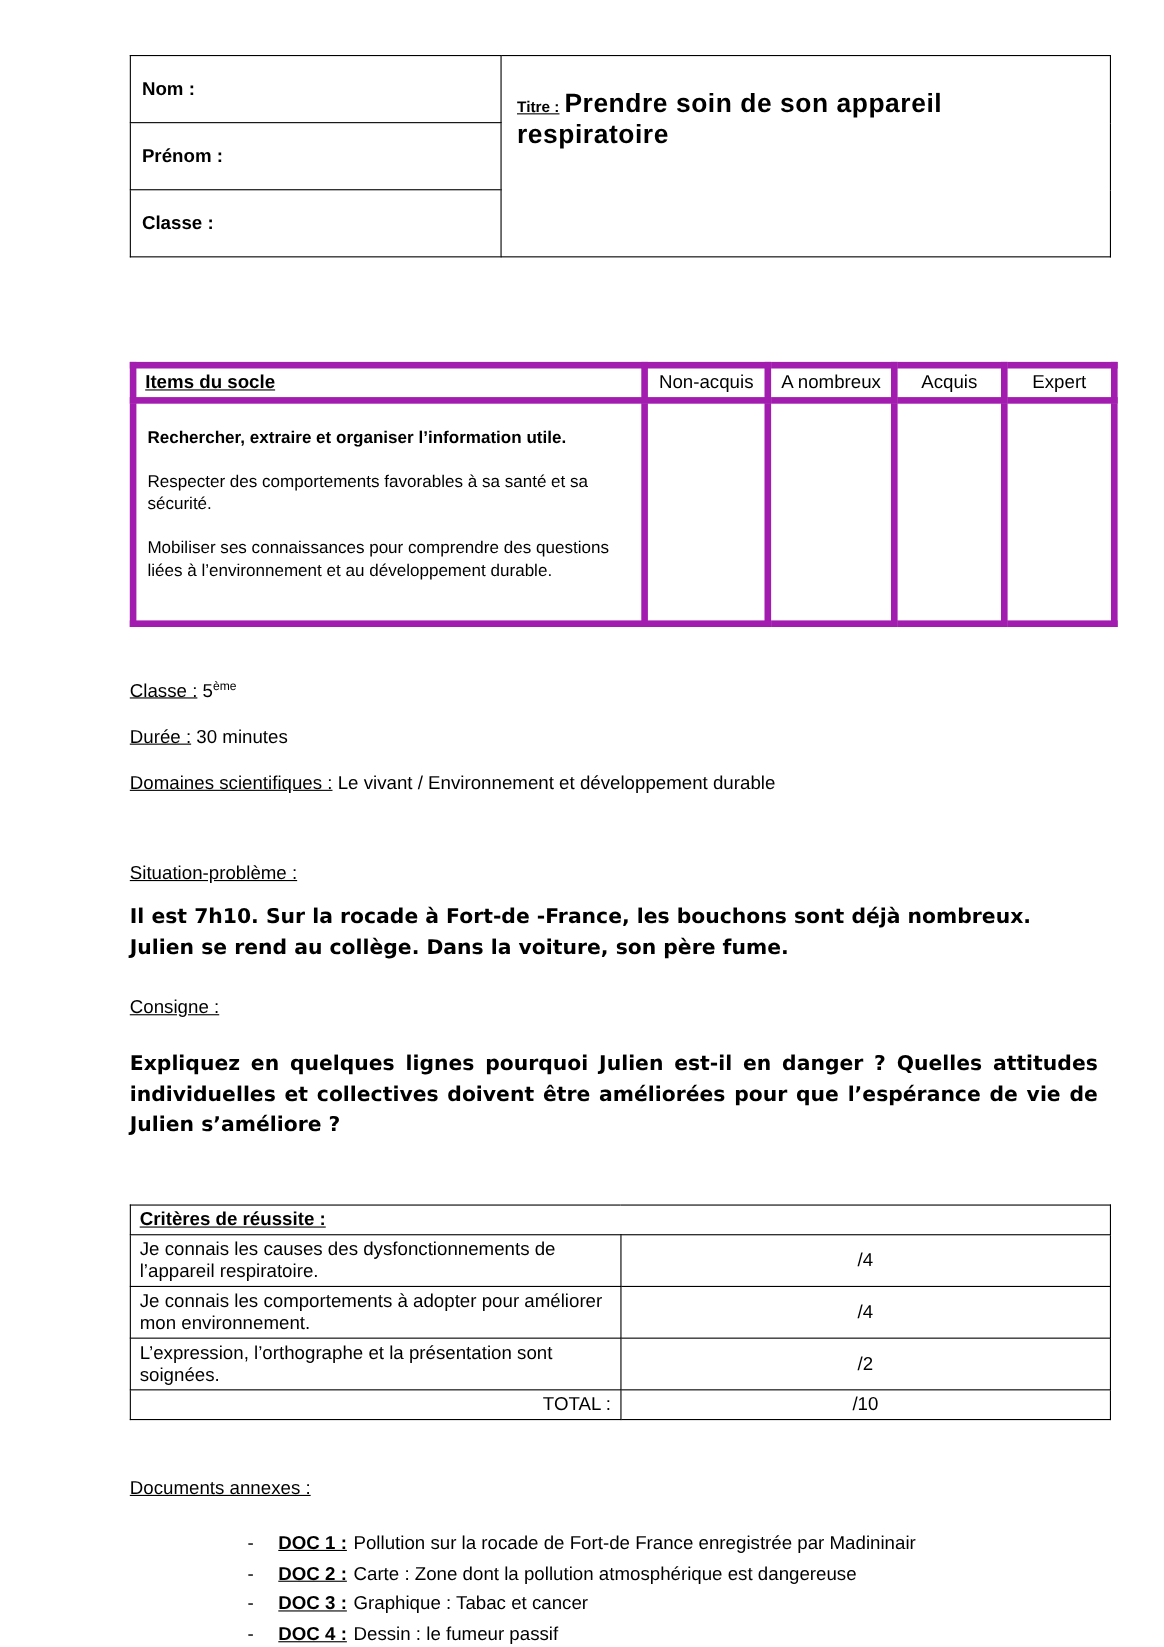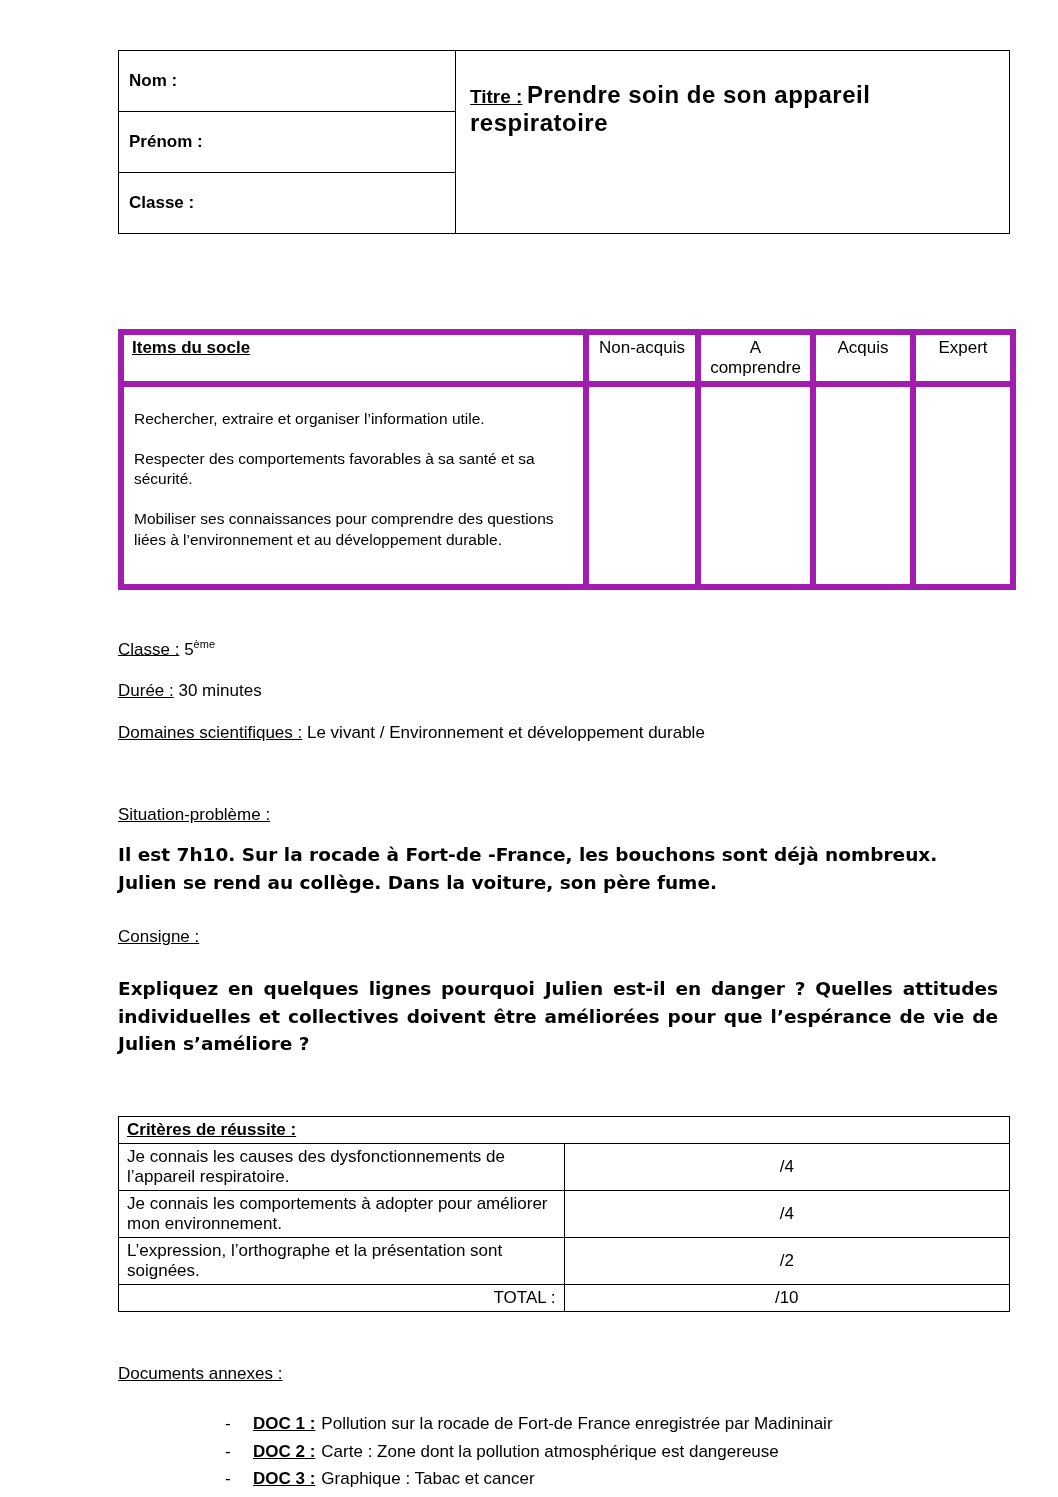--- a/index.html
+++ b/index.html
@@ -12,32 +12,32 @@
 
   
   table { border-collapse:collapse; }
   .id-table { width:892px; }
   .id-table td { border:1px solid #000; vertical-align:top; }
   .id-cell { width:337px; padding:20px 10px; font-weight:bold; font-size:17px; }
   .id-row1 { height:50px; }
   .id-row2 { height:45px; }
   .id-row3 { height:50px; }
   .title-cell { padding:30px 14px 8px 14px; }
-  .titre-label { font-size:19px; text-decoration:underline; font-weight:bold; }
+  .titre-label { font-size:14px; text-decoration:underline; font-weight:bold; }
   .titre-text { font-family:"Liberation Sans", sans-serif; font-weight:bold; font-size:24px; letter-spacing:0.5px; }
 
   
   .socle-table { width:892px; margin-top:95px; table-layout:fixed; }
   .socle-table td { border:6px solid #a21caf; vertical-align:top; font-size:17px; }
   .socle-head td { padding:3px 8px; height:26px; }
   .socle-head .crit-col { text-align:center; }
   .items-head { font-weight:bold; text-decoration:underline; }
   .items-cell { padding:22px 14px 14px 10px; height:200px; }
   .items-cell p { font-size:15.5px; line-height:1.3; margin-bottom:20px; }
-  .items-cell p.strong { font-weight:normal; }
+  .items-cell p.strong { font-weight:bold; }
 
   
   .meta-line { font-size:17px; margin-top:22px; }
   .meta-line:first-of-type { margin-top:48px; }
   sup { font-size:11px; }
 
   
   .section-label { font-size:17px; text-decoration:underline; }
   .sit-label { margin-top:62px; }
   .comic { font-family:"DejaVu Sans", sans-serif; font-weight:bold; font-size:18.5px; line-height:1.5; }
@@ -94,21 +94,21 @@
         <col style="width:465px">
           <col style="width:112px">
           <col style="width:115px">
           <col style="width:100px">
           <col style="width:100px">
       </colgroup>
       <tbody>
           <tr class="socle-head">
         <td><span class="items-head">Items du socle</span></td>
         <td class="crit-col">Non-acquis</td>
-        <td class="crit-col">A comprendre</td>
+        <td class="crit-col">A nombreux</td>
         <td class="crit-col">Acquis</td>
         <td class="crit-col">Expert</td>
       </tr>
       <tr class="socle-body">
         <td class="items-cell">
           <p class="strong">Rechercher, extraire et organiser l’information utile.</p>
           <p>Respecter des comportements favorables à sa santé et sa sécurité.</p>
           <p>Mobiliser ses connaissances pour comprendre des questions liées à l’environnement et au développement durable.</p>
         </td>
         <td></td>

